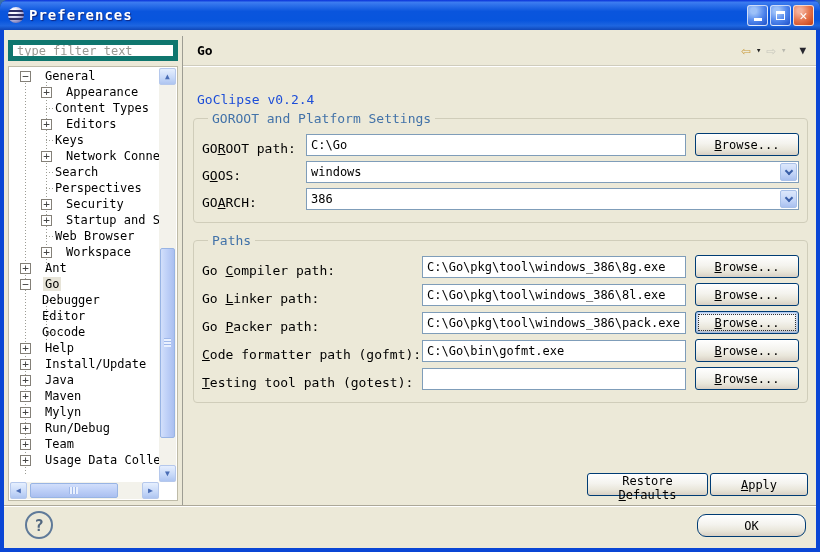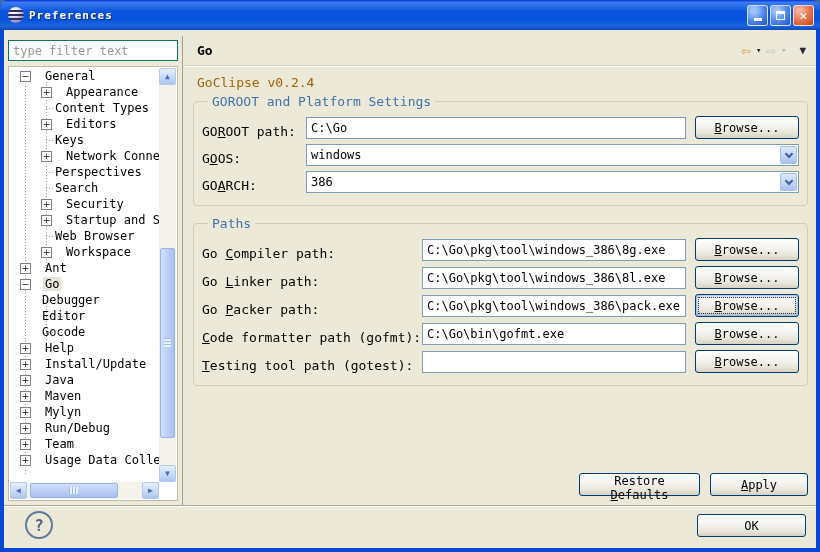--- a/index.html
+++ b/index.html
@@ -8,35 +8,35 @@
     font-family:"DejaVu Sans Mono","Liberation Mono",monospace;overflow:hidden;
     border-radius:8px 8px 0 0;}
   
   .titlebar{position:absolute;top:0;left:0;right:0;height:30px;
     background:linear-gradient(180deg,#0831D9 0%,#3C7CF0 8%,#0A55DD 38%,#0855DD 68%,#1E66E0 86%,#0F47B8 100%);
     display:flex;align-items:center;padding:0 6px;border-radius:7px 7px 0 0;}
   .app-icon{width:16px;height:16px;border-radius:50%;margin:0 5px 0 2px;flex:0 0 auto;
     background:
       linear-gradient(180deg,transparent 0 3px,#2E2E66 3px 5px,transparent 5px 7px,#2E2E66 7px 9px,transparent 9px 11px,#2E2E66 11px 13px,transparent 13px),
       radial-gradient(circle at 35% 30%,#FAFAFF 0 18%,#C8C8E8 45%,#8A8AC2 70%,#3C3C7E 100%);}
-  .title-text{color:#fff;font-weight:bold;font-size:11px;letter-spacing:1px;
+  .title-text{color:#fff;font-weight:bold;font-size:14px;letter-spacing:1px;
     text-shadow:1px 1px 1px #10267E;flex:1;white-space:nowrap;}
   .winbtns{display:flex;gap:2px;}
   .winbtn{width:21px;height:21px;border-radius:3px;border:1px solid rgba(255,255,255,.75);
     display:flex;align-items:center;justify-content:center;cursor:default;}
   .winbtn.bluebtn{background:radial-gradient(circle at 30% 25%,#9CC0F8 0 15%,#4E84EC 55%,#1E50C8 100%);}
   .winbtn.close{background:radial-gradient(circle at 30% 25%,#F4B09A 0 12%,#E5764F 50%,#C43D12 100%);}
   .glyph-min{width:8px;height:3px;background:#fff;margin-top:9px;}
   .glyph-max{width:9px;height:9px;border:1px solid #fff;border-top:3px solid #fff;}
   .glyph-close{color:#fff;font-size:13px;font-weight:bold;line-height:1;}
   
   .content{position:absolute;left:4px;right:4px;top:30px;bottom:4px;background:#ECE9D8;overflow:hidden;}
   
   .filter-input{position:absolute;left:4px;top:10px;width:170px;height:21px;
-    border:1px solid #0f766e;background:#fff;font-family:inherit;font-size:12px;padding:1px 4px;color:#000;}
+    border:5px solid #0f766e;background:#fff;font-family:inherit;font-size:12px;padding:1px 4px;color:#000;}
   .filter-input::placeholder{color:#9A9A94;}
   .tree{position:absolute;left:4px;top:36px;width:170px;height:435px;background:#fff;
     border:1px solid #BEBBA8;}
   .tree-rows{position:absolute;left:1px;top:1px;right:18px;bottom:18px;overflow:hidden;}
   .trow{position:relative;display:flex;align-items:center;height:16px;font-size:12px;white-space:nowrap;color:#000;}
   .trow .expander{flex:0 0 auto;width:11px;height:11px;border:1px solid #848078;background:#fff;
     font-size:11px;line-height:9px;text-align:center;color:#444;margin-right:12px;}
   .trow.d0{padding-left:10px;}
   .trow.d1.exp{padding-left:31px;}
   .trow.d1.noexp{padding-left:43px;}
@@ -68,21 +68,21 @@
   .pheader{height:30px;display:flex;align-items:center;padding:0 10px 0 14px;
     border-bottom:1px solid #CFCCBD;box-shadow:0 1px 0 #FFFFFF;}
   .page-title{font-weight:bold;font-size:13px;color:#000;flex:1;}
   .navicons{display:flex;align-items:center;gap:5px;}
   .nav-back{color:#C89838;font-size:16px;line-height:1;}
   .nav-caret{color:#222;font-size:9px;line-height:1;}
   .nav-fwd{color:#C6C6BC;font-size:16px;line-height:1;}
   .nav-caret-dis{color:#B8B8AE;font-size:9px;line-height:1;}
   .nav-menu{color:#26262E;font-size:11px;line-height:1;margin-left:8px;}
   .page-body{position:absolute;top:30px;left:0;right:0;bottom:0;overflow:hidden;}
-  .version{font-size:13px;color:#a16207;margin:9px 0 3px 14px;}
+  .version{font-size:13px;color:#1d4ed8;margin:26px 0 3px 14px;}
   fieldset.group{margin:4px 8px 0 10px;border:1px solid #D0CDBA;border-radius:4px;padding:2px 8px 7px 8px;}
   fieldset.group + fieldset.group{margin-top:10px;}
   legend.gtitle{font-size:13px;color:#4272A8;padding:0 4px;margin-left:6px;}
   .frow{display:flex;align-items:flex-end;margin:5px 0;}
   .caption{font-size:13px;color:#000;flex:0 0 auto;white-space:nowrap;}
   .g1 .caption{width:104px;}
   .g2 .caption{width:220px;}
   .text-input{flex:1;height:22px;border:1px solid #7F9DB9;background:#fff;font-family:inherit;
     font-size:12px;padding:1px 4px;color:#000;min-width:0;}
   .combo{flex:1;height:22px;border:1px solid #7F9DB9;background:#fff;position:relative;
@@ -90,29 +90,29 @@
   .combo-value{font-size:12px;color:#000;}
   .combo-btn{position:absolute;right:1px;top:1px;bottom:1px;width:17px;border:1px solid #A8C0E8;border-radius:2px;
     background:linear-gradient(180deg,#DCE7FB,#C2D4F7 60%,#A9C0EF);display:flex;align-items:center;justify-content:center;}
   .chev{width:6px;height:6px;border-right:2px solid #3A5FA8;border-bottom:2px solid #3A5FA8;
     transform:rotate(45deg);margin-top:-3px;}
   .xp-btn{height:23px;border:1px solid #003C74;border-radius:3px;font-family:inherit;font-size:12px;color:#000;
     background:linear-gradient(180deg,#FFFFFF 0%,#F4F3EE 45%,#E9E6DA 75%,#D8D0C4 100%);padding:0 4px;}
   .browse{flex:0 0 auto;width:104px;margin-left:9px;}
   .xp-btn.focused{box-shadow:inset 0 0 3px 1px #88AEE8;position:relative;outline:none;}
   .xp-btn.focused::after{content:"";position:absolute;inset:2px;border:1px dotted #333;}
-  .actions{position:absolute;right:8px;bottom:9px;display:flex;gap:10px;}
+  .actions{position:absolute;right:8px;bottom:9px;display:flex;gap:2px;}
   .btn-restore{width:121px;} .btn-apply{width:98px;}
   
   .separator{position:absolute;left:0;right:0;top:475px;height:1px;background:#ACA899;box-shadow:0 1px 0 #FFFFFF;}
   .footer{position:absolute;left:0;right:0;top:477px;bottom:0;}
   .help-btn{position:absolute;left:21px;top:4px;width:28px;height:28px;border:2px solid #5F7A99;border-radius:50%;
     color:#51677F;font-size:16px;font-weight:bold;display:flex;align-items:center;justify-content:center;background:transparent;}
   .footer-btns{position:absolute;right:10px;top:7px;display:flex;gap:6px;}
-  .btn-ok{width:109px;} .btn-cancel{width:110px;}
+  .btn-ok{width:109px;border-radius:9px;} .btn-cancel{width:110px;}
 </style>
 </head>
 <body>
 
 <div class="window">
   <div class="titlebar">
     <span class="app-icon"></span>
     <span class="title-text">Preferences</span>
     <div class="winbtns">
       <div class="winbtn bluebtn">
@@ -151,24 +151,24 @@
             <span class="tlabel">Editors</span>
           </div>
           <div class="trow d1 noexp">
             <span class="tlabel">Keys</span>
           </div>
           <div class="trow d1 exp">
             <span class="expander">+</span>
             <span class="tlabel">Network Connect</span>
           </div>
           <div class="trow d1 noexp">
+            <span class="tlabel">Search</span>
+          </div>
+          <div class="trow d1 noexp">
             <span class="tlabel">Perspectives</span>
-          </div>
-          <div class="trow d1 noexp">
-            <span class="tlabel">Search</span>
           </div>
           <div class="trow d1 exp">
             <span class="expander">+</span>
             <span class="tlabel">Security</span>
           </div>
           <div class="trow d1 exp">
             <span class="expander">+</span>
             <span class="tlabel">Startup and Shu</span>
           </div>
           <div class="trow d1 noexp">

